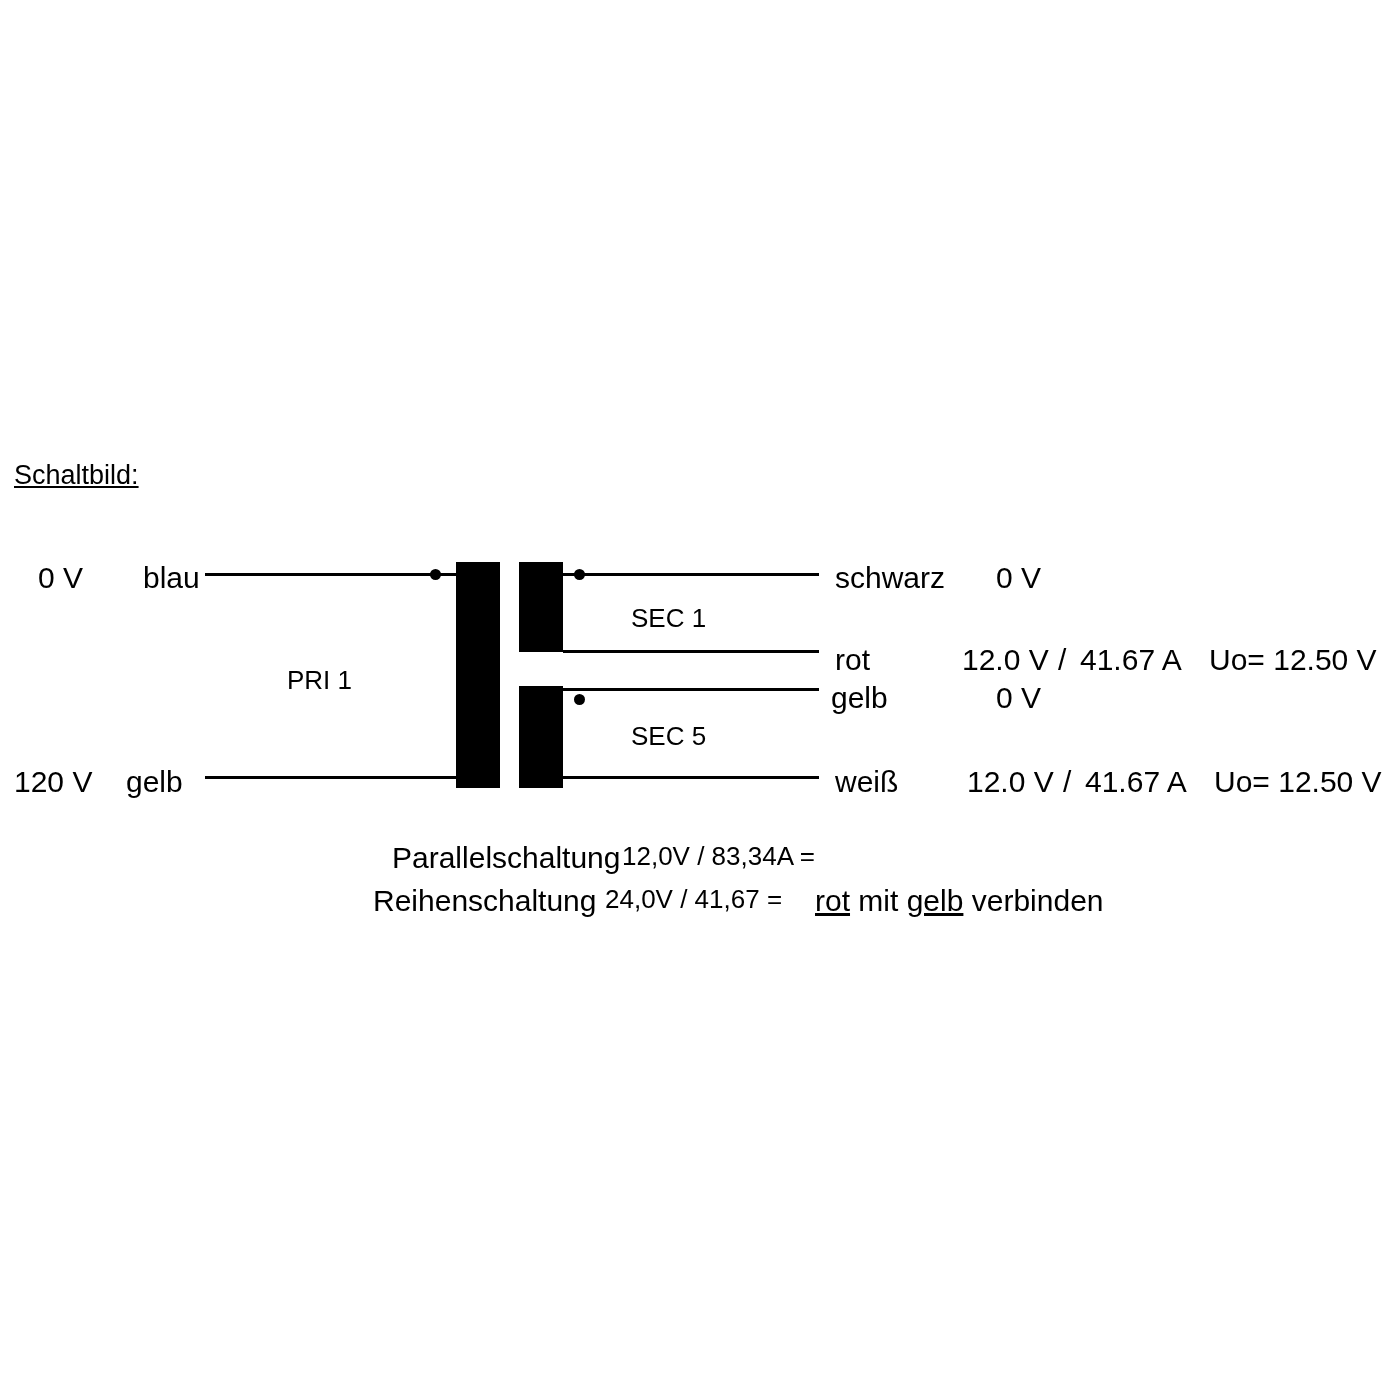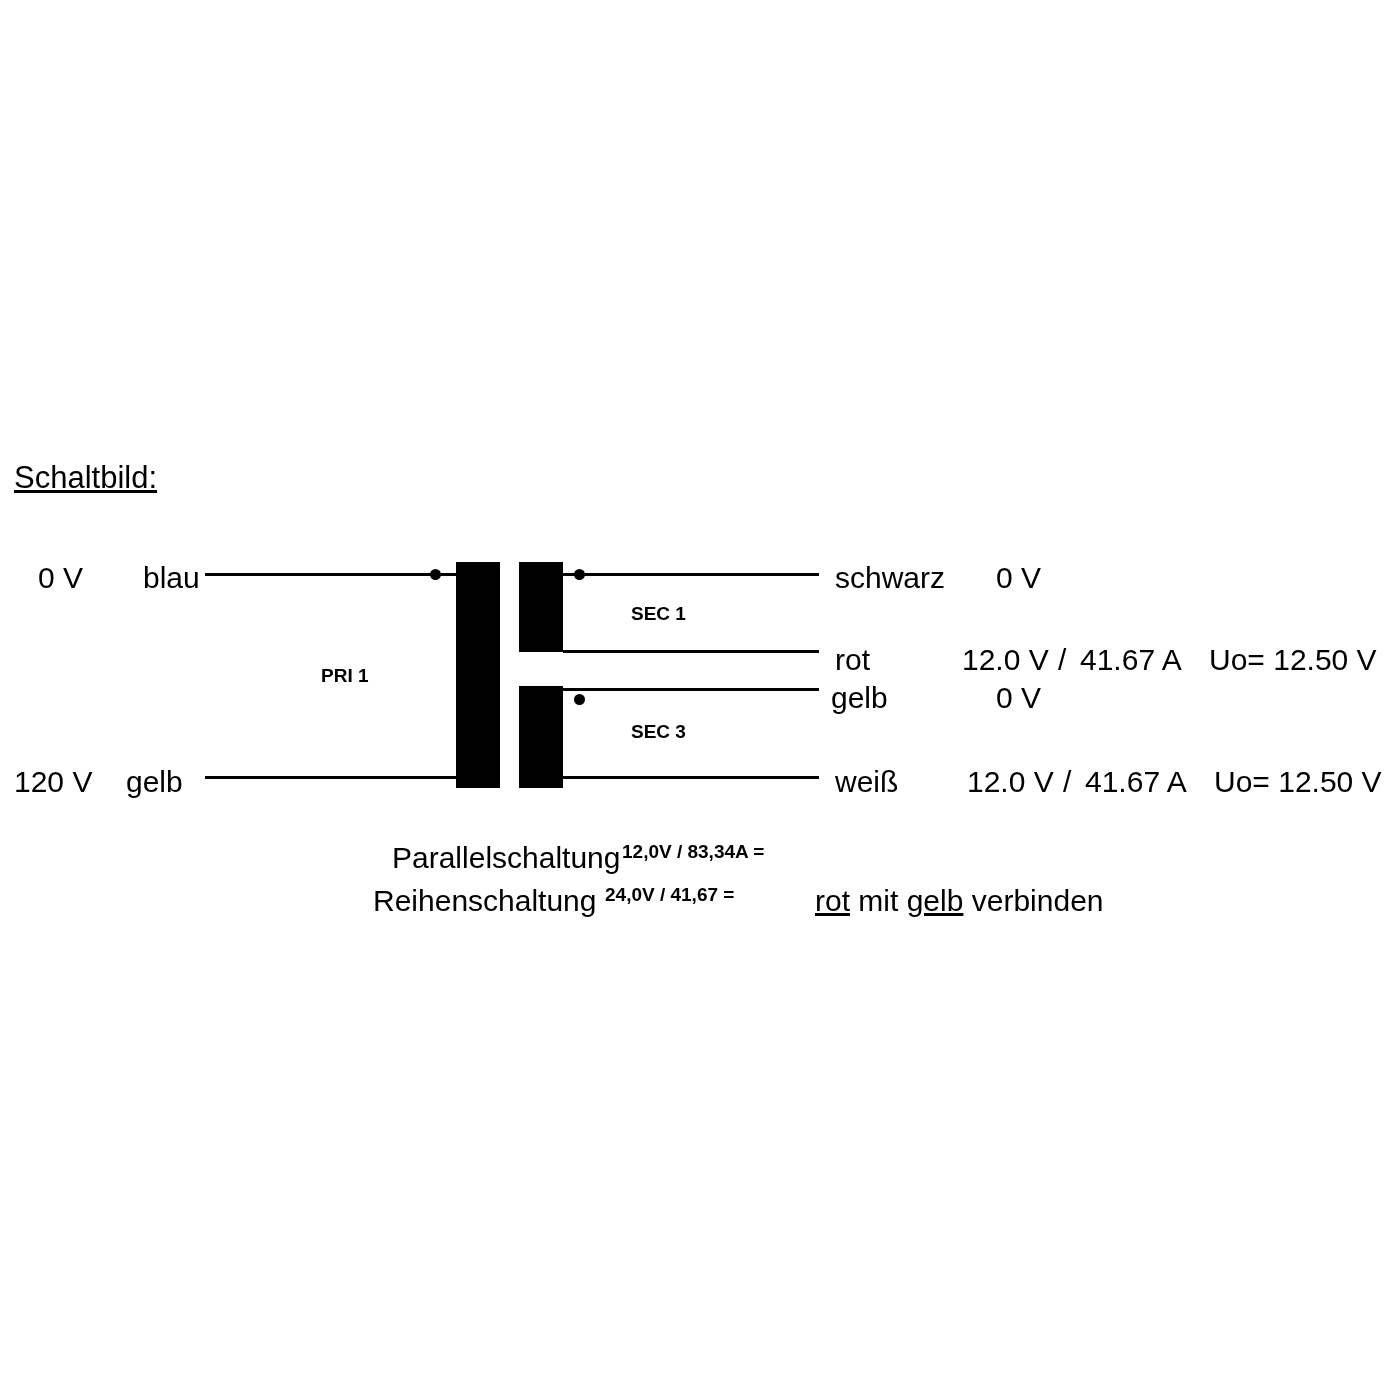--- a/index.html
+++ b/index.html
@@ -18,31 +18,31 @@
   .canvas {
     position: absolute;
     left: 0; top: 0;
     width: 1400px;
     height: 1400px;
   }
   .abs { position: absolute; }
 
   
   .title {
-    font-size: 31px;
+    font-size: 27px;
     text-decoration: underline;
     white-space: nowrap;
   }
   .lbl {
     font-size: 30px;
     white-space: nowrap;
   }
   .lbl-bold {
-    font-size: 19px;
-    font-weight: bold;
+    font-size: 26px;
+    font-weight: normal;
     white-space: nowrap;
   }
   .u { text-decoration: underline; }
 
   
   .wire {
     background: #000000;
     height: 3px;
   }
   .core {
@@ -66,21 +66,21 @@
   <div class="abs lbl" style="left:143px; top:561px;">blau</div>
 
   <div class="abs wire" style="left:205px; top:573px; width:253px;"></div>
   <div class="abs dot" style="left:430px; top:569px;"></div>
 
   <div class="abs lbl" style="left:14px; top:765px;">120 V</div>
   <div class="abs lbl" style="left:126px; top:765px;">gelb</div>
 
   <div class="abs wire" style="left:205px; top:776px; width:253px;"></div>
 
-  <div class="abs lbl-bold" style="left:287px; top:665px;margin-left:34px;">PRI 1</div>
+  <div class="abs lbl-bold" style="left:287px; top:665px;">PRI 1</div>
 
   <div class="abs core" style="left:456px; top:562px; width:44px; height:226px;"></div>
 
   <div class="abs core" style="left:519px; top:562px; width:44px; height:90px;"></div>
   <div class="abs dot" style="left:574px; top:569px;"></div>
 
   <div class="abs wire" style="left:519px; top:573px; width:300px;"></div>
 
   <div class="abs wire" style="left:563px; top:650px; width:256px;"></div>
 
@@ -95,21 +95,21 @@
   <div class="abs lbl" style="left:1080px; top:643px;">41.67 A</div>
   <div class="abs lbl" style="left:1209px; top:643px;">Uo= 12.50 V</div>
 
   <div class="abs core" style="left:519px; top:686px; width:44px; height:102px;"></div>
   <div class="abs dot" style="left:574px; top:694px;"></div>
 
   <div class="abs wire" style="left:519px; top:688px; width:300px;"></div>
 
   <div class="abs wire" style="left:519px; top:776px; width:300px;"></div>
 
-  <div class="abs lbl-bold" style="left:631px; top:721px;">SEC 3</div>
+  <div class="abs lbl-bold" style="left:631px; top:721px;">SEC 5</div>
 
   <div class="abs lbl" style="left:831px; top:681px;">gelb</div>
   <div class="abs lbl" style="left:996px; top:681px;">0 V</div>
 
   <div class="abs lbl" style="left:835px; top:765px;">weiß</div>
   <div class="abs lbl" style="left:967px; top:765px;">12.0 V</div>
   <div class="abs lbl" style="left:1063px; top:765px;">/</div>
   <div class="abs lbl" style="left:1085px; top:765px;">41.67 A</div>
   <div class="abs lbl" style="left:1214px; top:765px;">Uo= 12.50 V</div>
 

